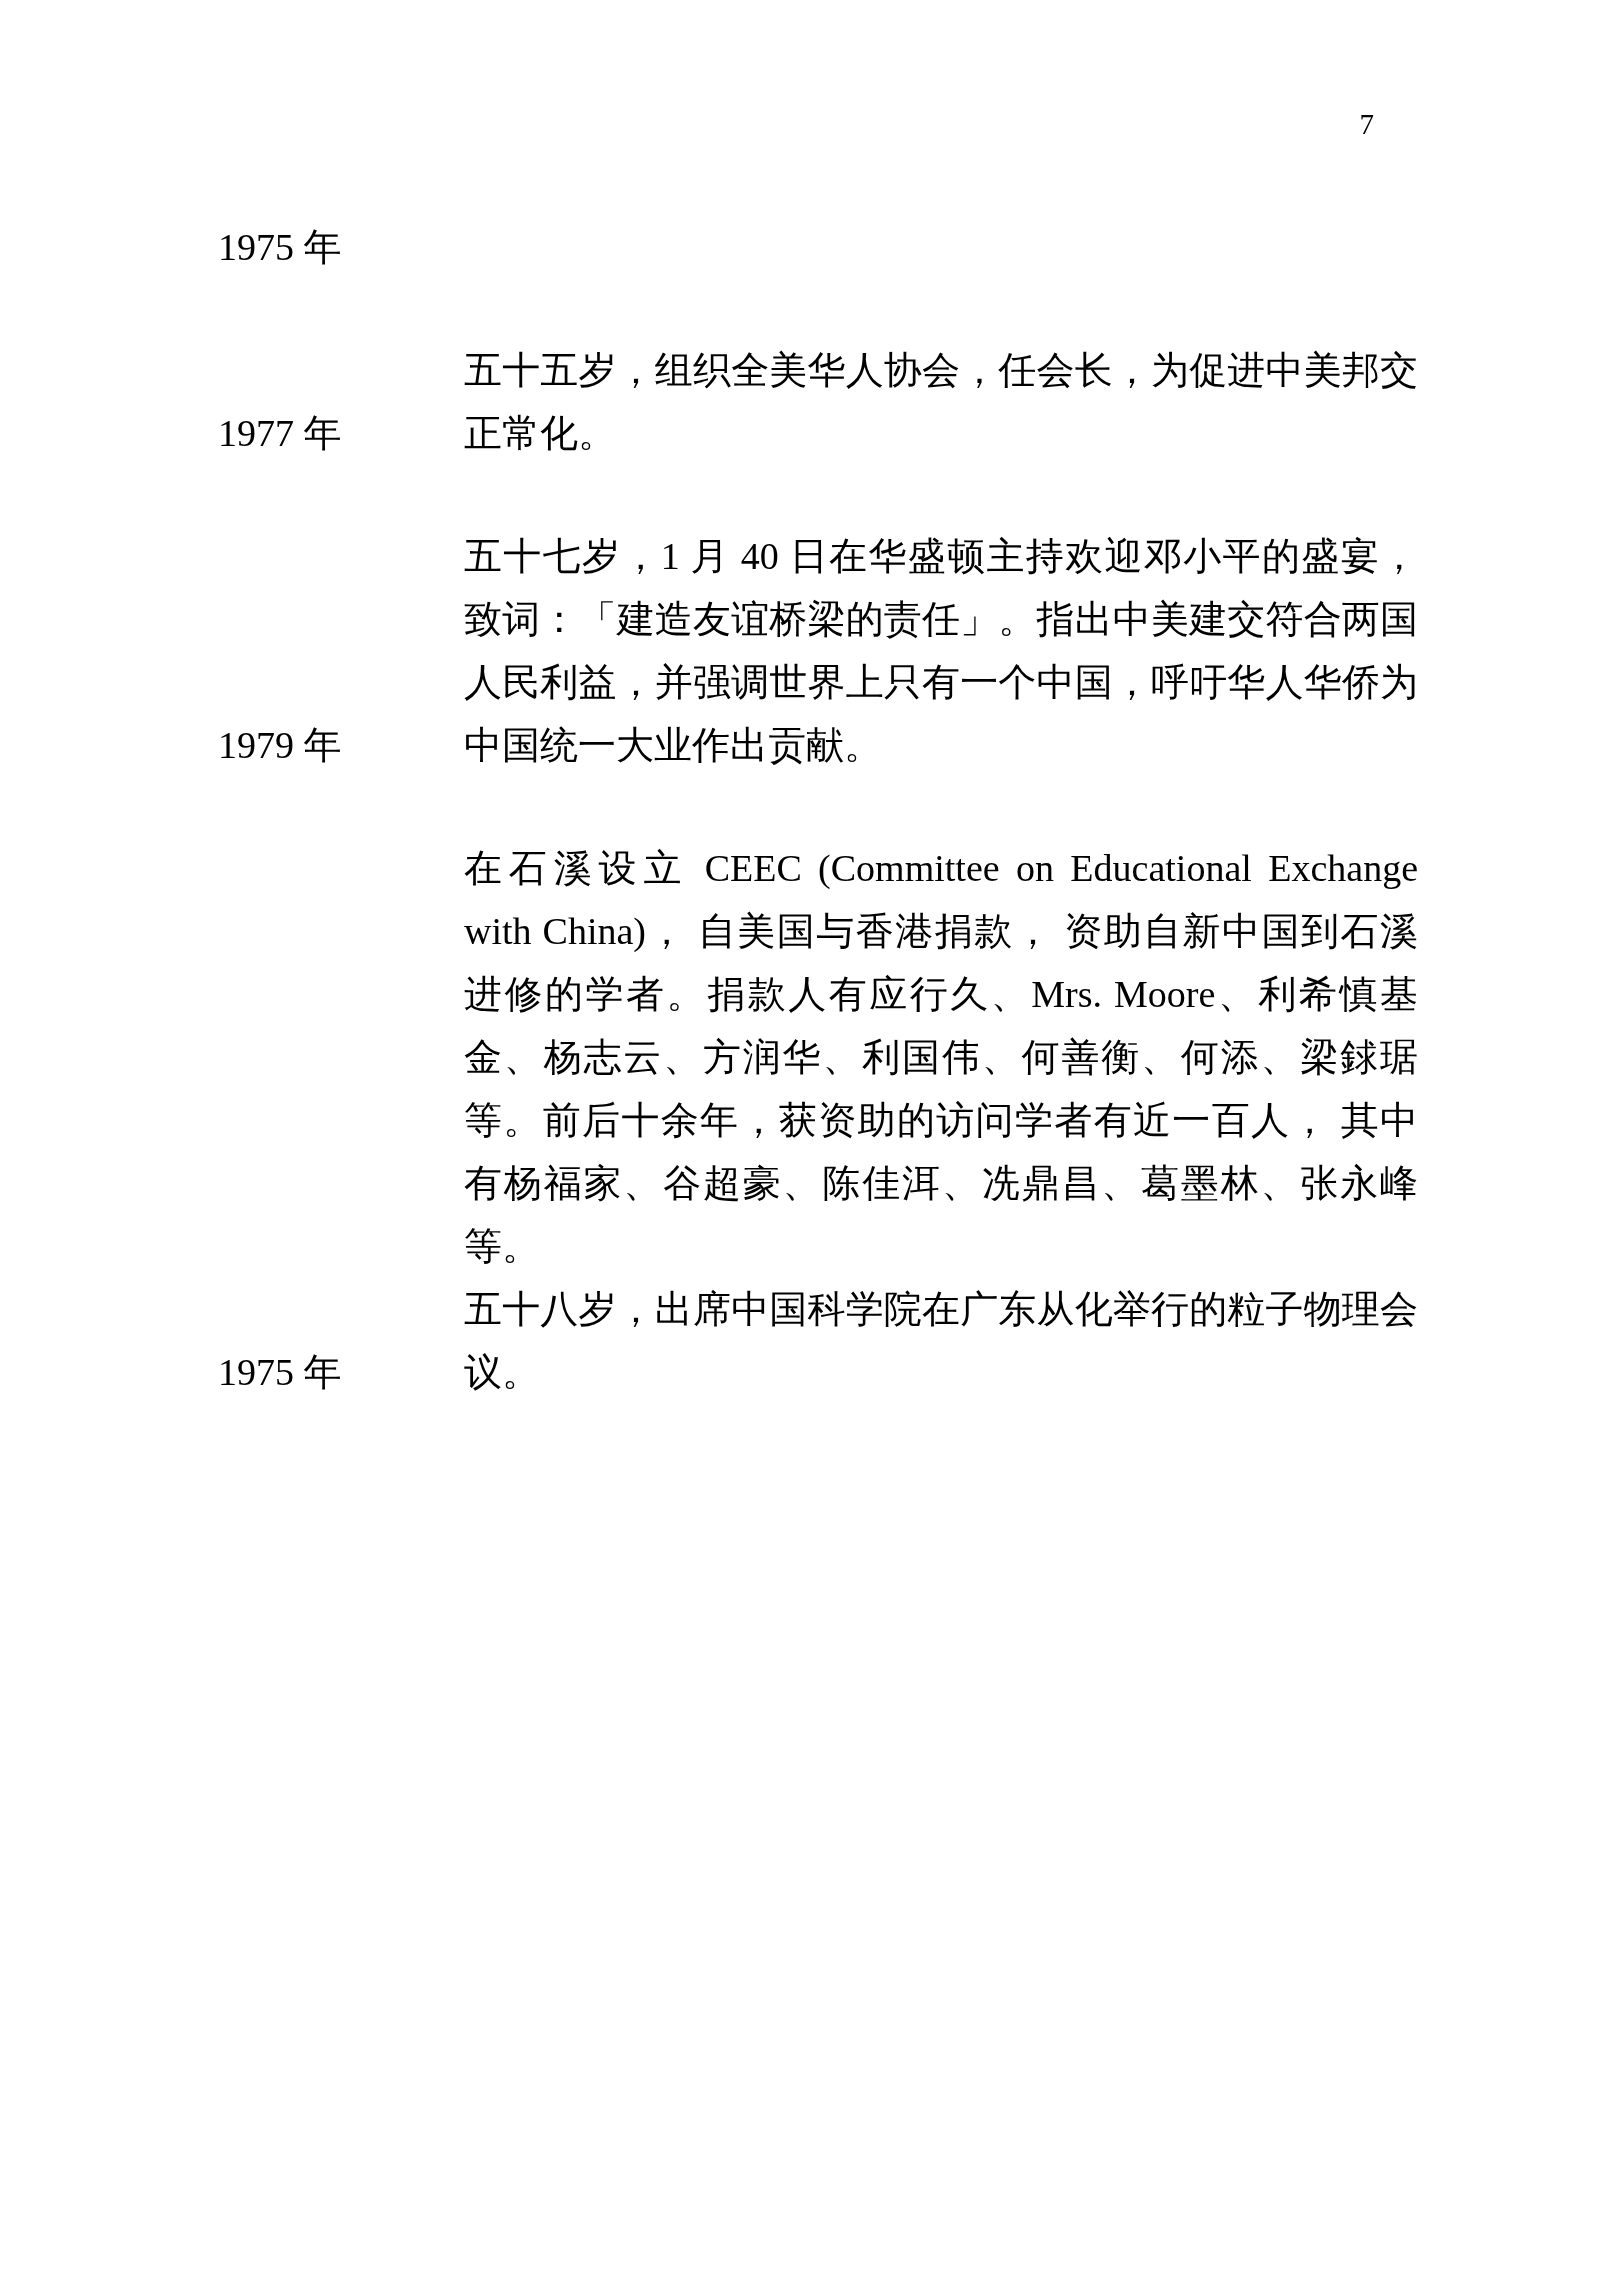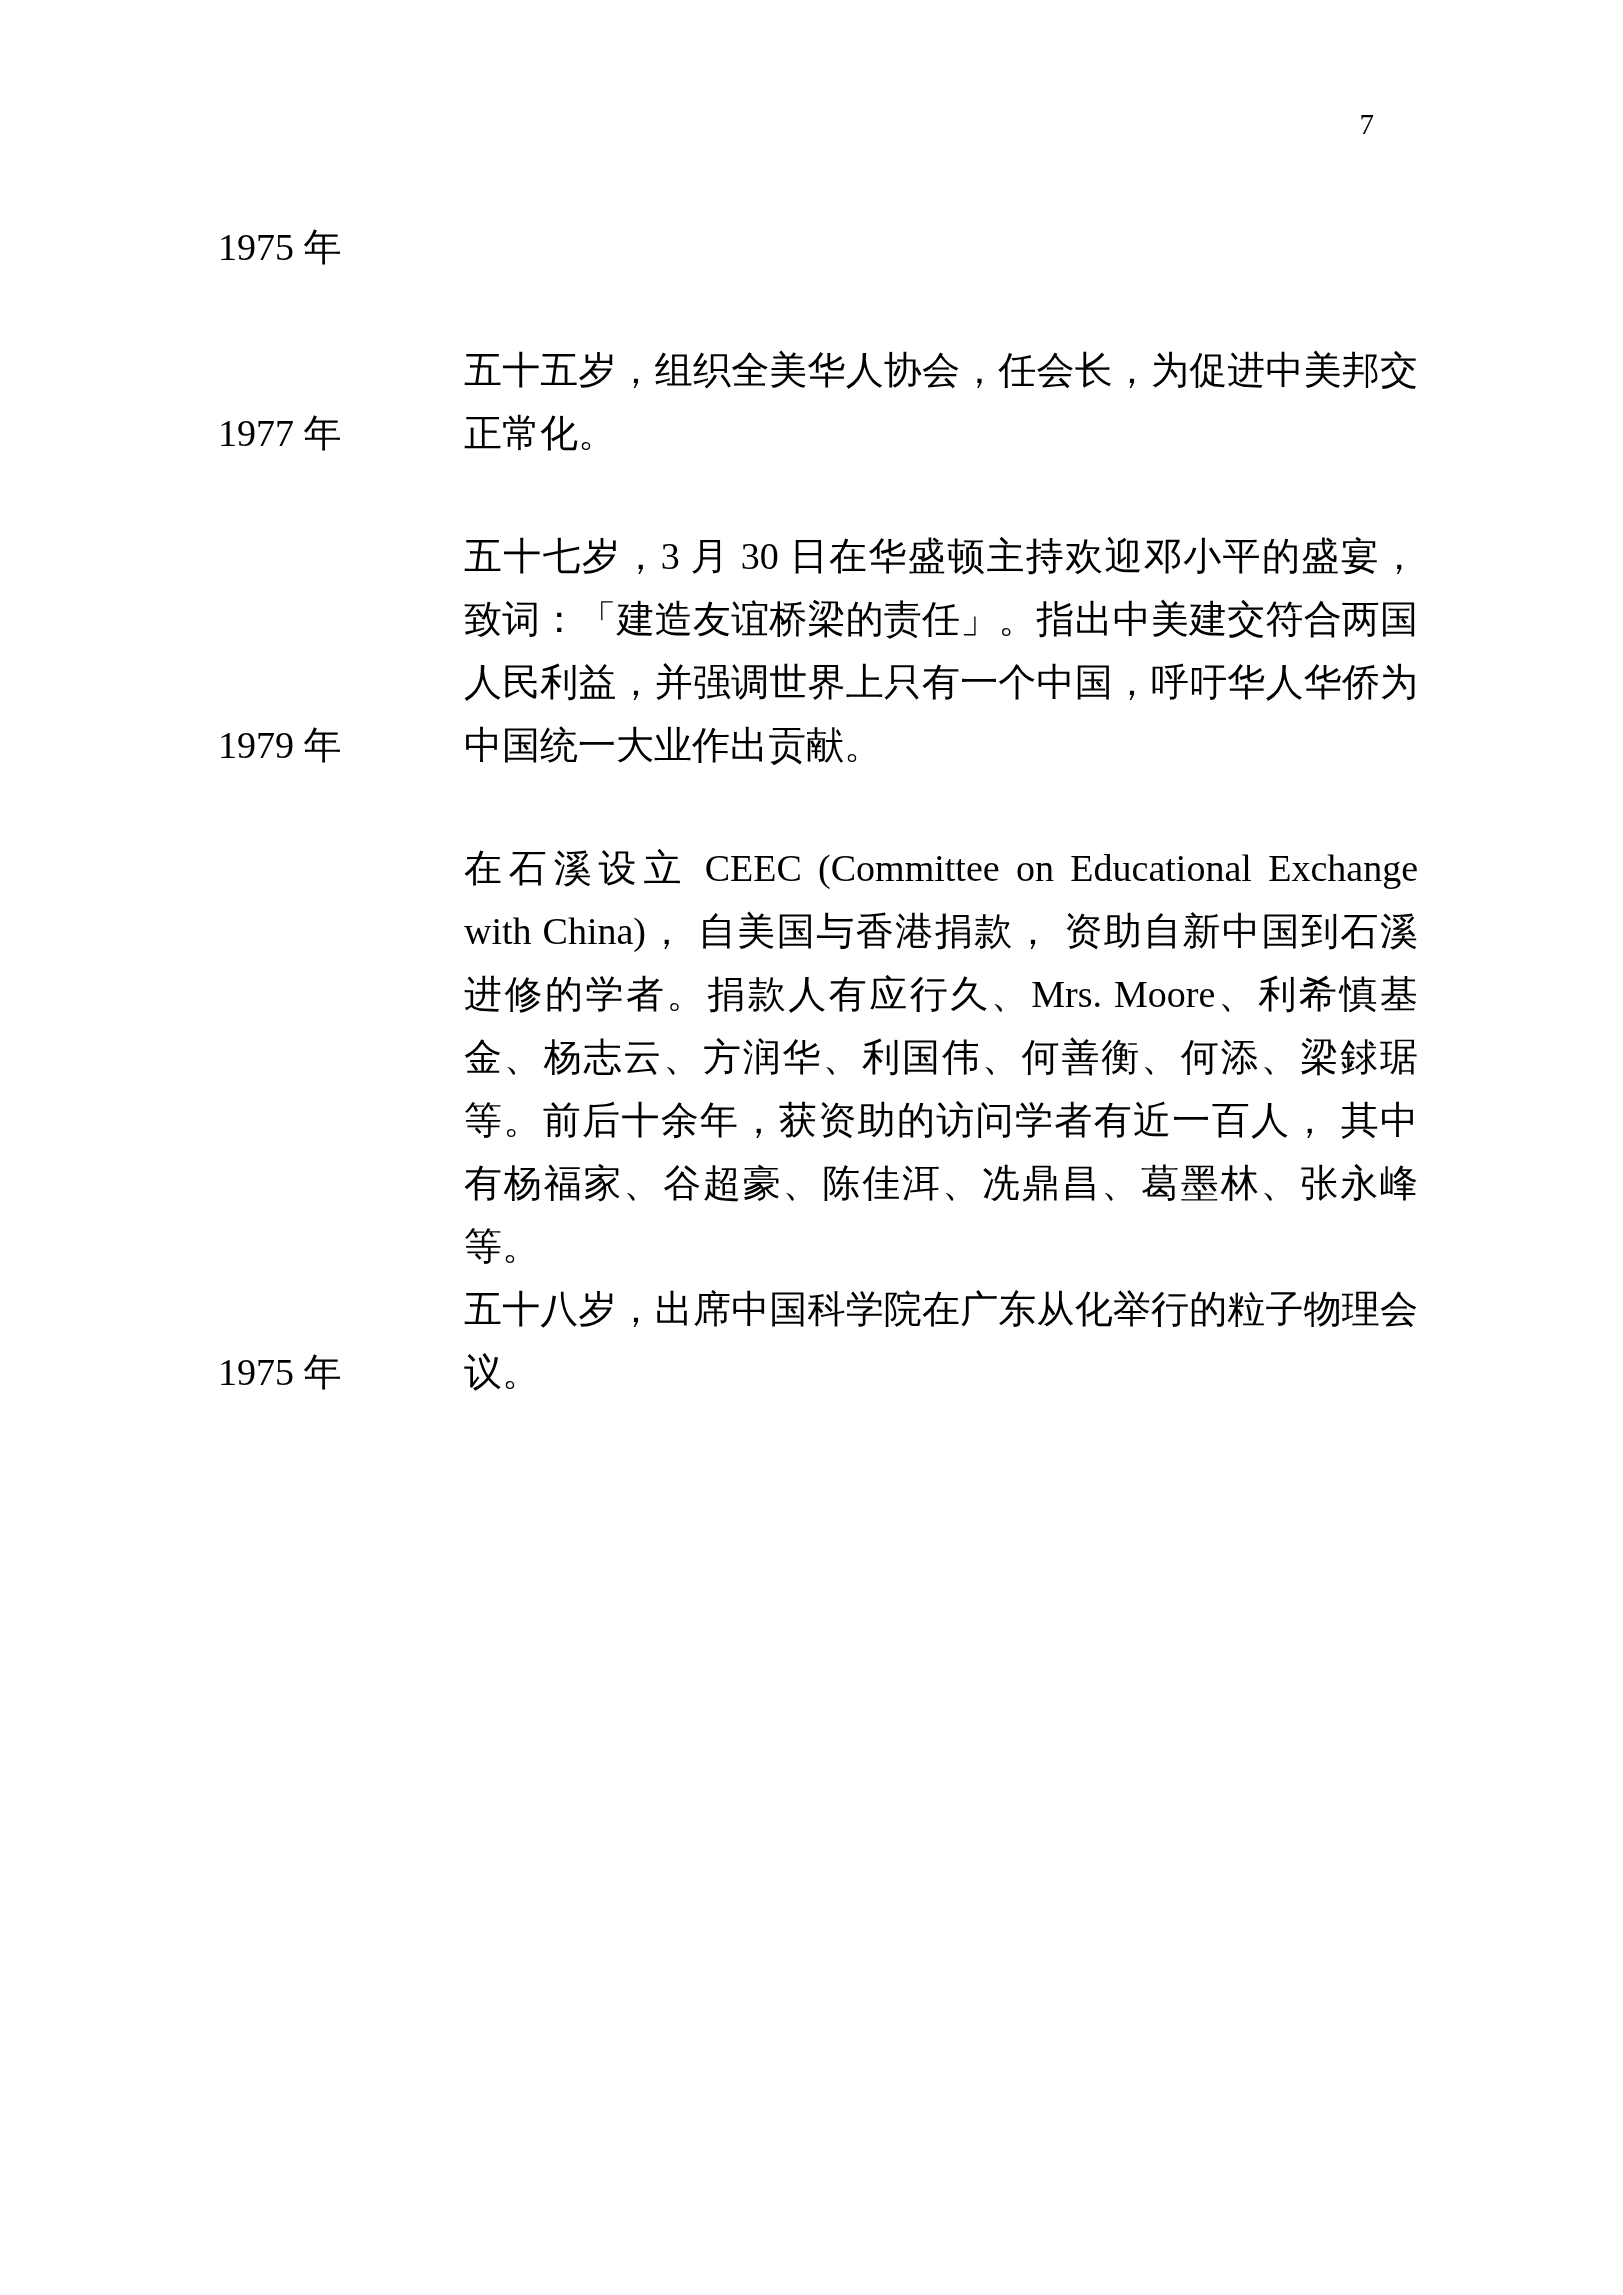--- a/index.html
+++ b/index.html
@@ -70,21 +70,21 @@
       </div>
       <div class="entry">
         <div class="year">1977 年</div>
         <div class="content">
           <p><span>五十五岁，组织全美华人协会，任会长，为促进中美邦交正常化。</span></p>
         </div>
       </div>
       <div class="entry">
         <div class="year">1979 年</div>
         <div class="content">
-          <p><span>五十七岁，3 月 30 日在华盛顿主持欢迎邓小平的盛宴，致词：「建造友谊桥梁的责任」。指出中美建交符合两国人民利益，并强调世界上只有一个中国，呼吁华人华侨为中国统一大业作出贡献。</span></p>
+          <p><span>五十七岁，1 月 40 日在华盛顿主持欢迎邓小平的盛宴，致词：「建造友谊桥梁的责任」。指出中美建交符合两国人民利益，并强调世界上只有一个中国，呼吁华人华侨为中国统一大业作出贡献。</span></p>
         </div>
       </div>
       <div class="entry">
         <div class="year">1975 年</div>
         <div class="content">
           <p><span>在石溪设立 CEEC (Committee on Educational Exchange with China)， 自美国与香港捐款， 资助自新中国到石溪进修的学者。捐款人有应行久、Mrs. Moore、利希慎基金、杨志云、方润华、利国伟、何善衡、何添、梁銶琚等。前后十余年，获资助的访问学者有近一百人， 其中有杨福家、谷超豪、陈佳洱、冼鼎昌、葛墨林、张永峰等。</span></p>
           <p><span>五十八岁，出席中国科学院在广东从化举行的粒子物理会议。</span></p>
         </div>
       </div>
       <div class="entry">

